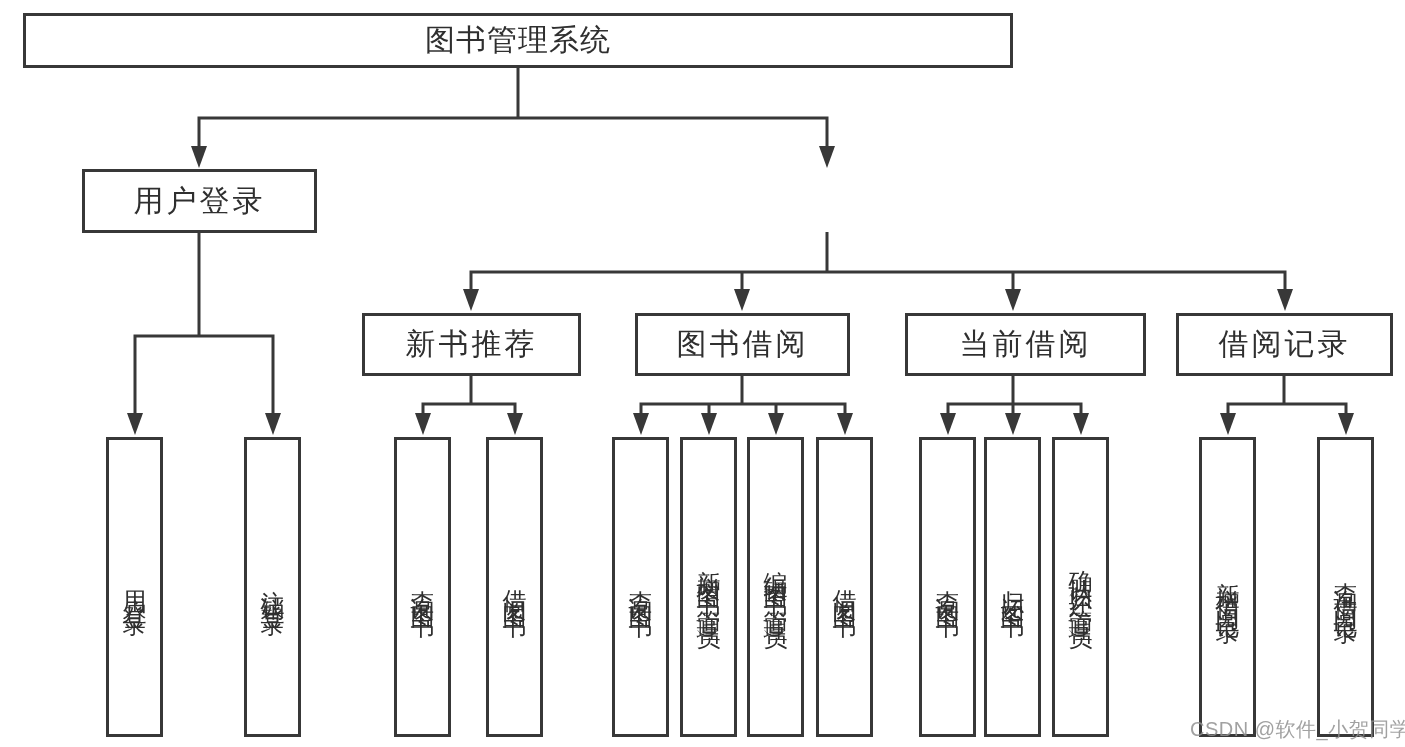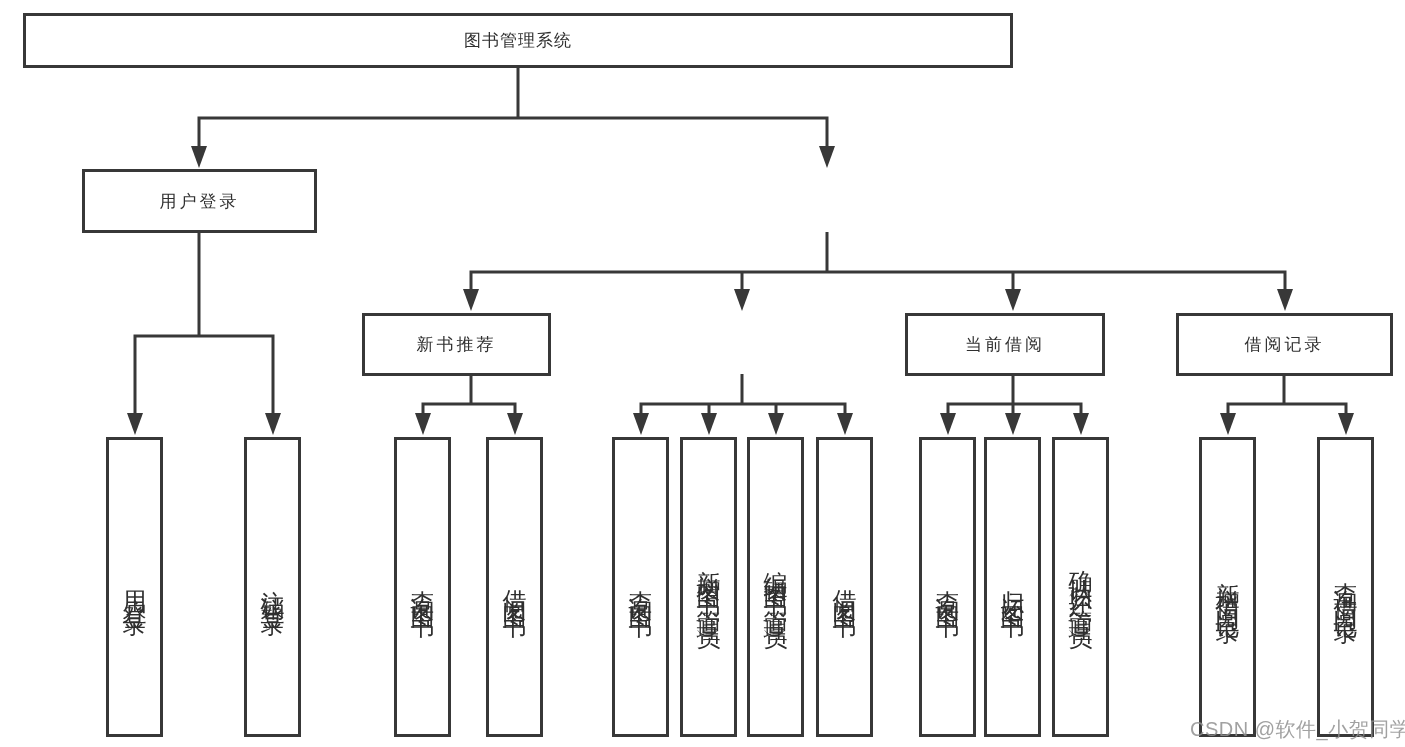--- a/index.html
+++ b/index.html
@@ -19,36 +19,36 @@
   svg.connectors{position:absolute;left:0;top:0;z-index:1;}
   svg.connectors path{stroke:var(--line-color);stroke-width:3;fill:none;}
   svg.connectors polygon{fill:var(--line-color);stroke:none;}
   .box{
     position:absolute;box-sizing:border-box;z-index:2;
     border:3px solid var(--line-color);
     background:var(--bg-color);
     color:var(--text-color);
     display:flex;align-items:center;justify-content:center;
   }
-  .h-label{font-size:17px;letter-spacing:3px;white-space:nowrap;}
+  .h-label{font-size:30px;letter-spacing:3px;white-space:nowrap;}
   .root-label{letter-spacing:1px;}
   .leaf{
     writing-mode:vertical-rl;
     text-orientation:mixed;
     font-size:24px;
     letter-spacing:8px;
     line-height:1;
   }
   
   #node-root{left:23px;top:13px;width:990px;height:55px;}
   #node-user-login{left:82px;top:169px;width:235px;height:64px;}
   #node-book-management{left:711px;top:169px;width:233px;height:64px;}
-  #node-new-book-recommend{left:362px;top:313px;width:189px;height:63px;}
+  #node-new-book-recommend{left:362px;top:313px;width:219px;height:63px;}
   #node-book-borrowing{left:635px;top:313px;width:215px;height:63px;}
-  #node-current-borrowing{left:905px;top:313px;width:200px;height:63px;}
+  #node-current-borrowing{left:905px;top:313px;width:241px;height:63px;}
   #node-borrowing-records{left:1176px;top:313px;width:217px;height:63px;}
   .leaf{top:437px;width:57px;height:300px;}
   #leaf-1{left:106px;} #leaf-2{left:244px;} #leaf-3{left:394px;}
   #leaf-4{left:486px;} #leaf-5{left:612px;} #leaf-6{left:680px;}
   #leaf-7{left:747px;} #leaf-8{left:816px;} #leaf-9{left:919px;}
   #leaf-10{left:984px;} #leaf-11{left:1052px;} #leaf-12{left:1199px;}
   #leaf-13{left:1317px;}
   .watermark{
     position:absolute;z-index:5;
     left:1190px;top:716px;
@@ -108,20 +108,23 @@
     <span class="h-label root-label">图书管理系统</span>
   </div>
 
   <div class="box" id="node-user-login">
     <span class="h-label">用户登录</span>
   </div>
 
   <div class="box" id="node-new-book-recommend">
     <span class="h-label">新书推荐</span>
   </div>
+  <div class="box" id="node-book-borrowing">
+    <span class="h-label">图书借阅</span>
+  </div>
   <div class="box" id="node-current-borrowing">
     <span class="h-label">当前借阅</span>
   </div>
   <div class="box" id="node-borrowing-records">
     <span class="h-label">借阅记录</span>
   </div>
 
   <div class="box leaf" id="leaf-1">用户登录</div>
   <div class="box leaf" id="leaf-2">注销登录</div>
   <div class="box leaf" id="leaf-3">查询图书</div>

